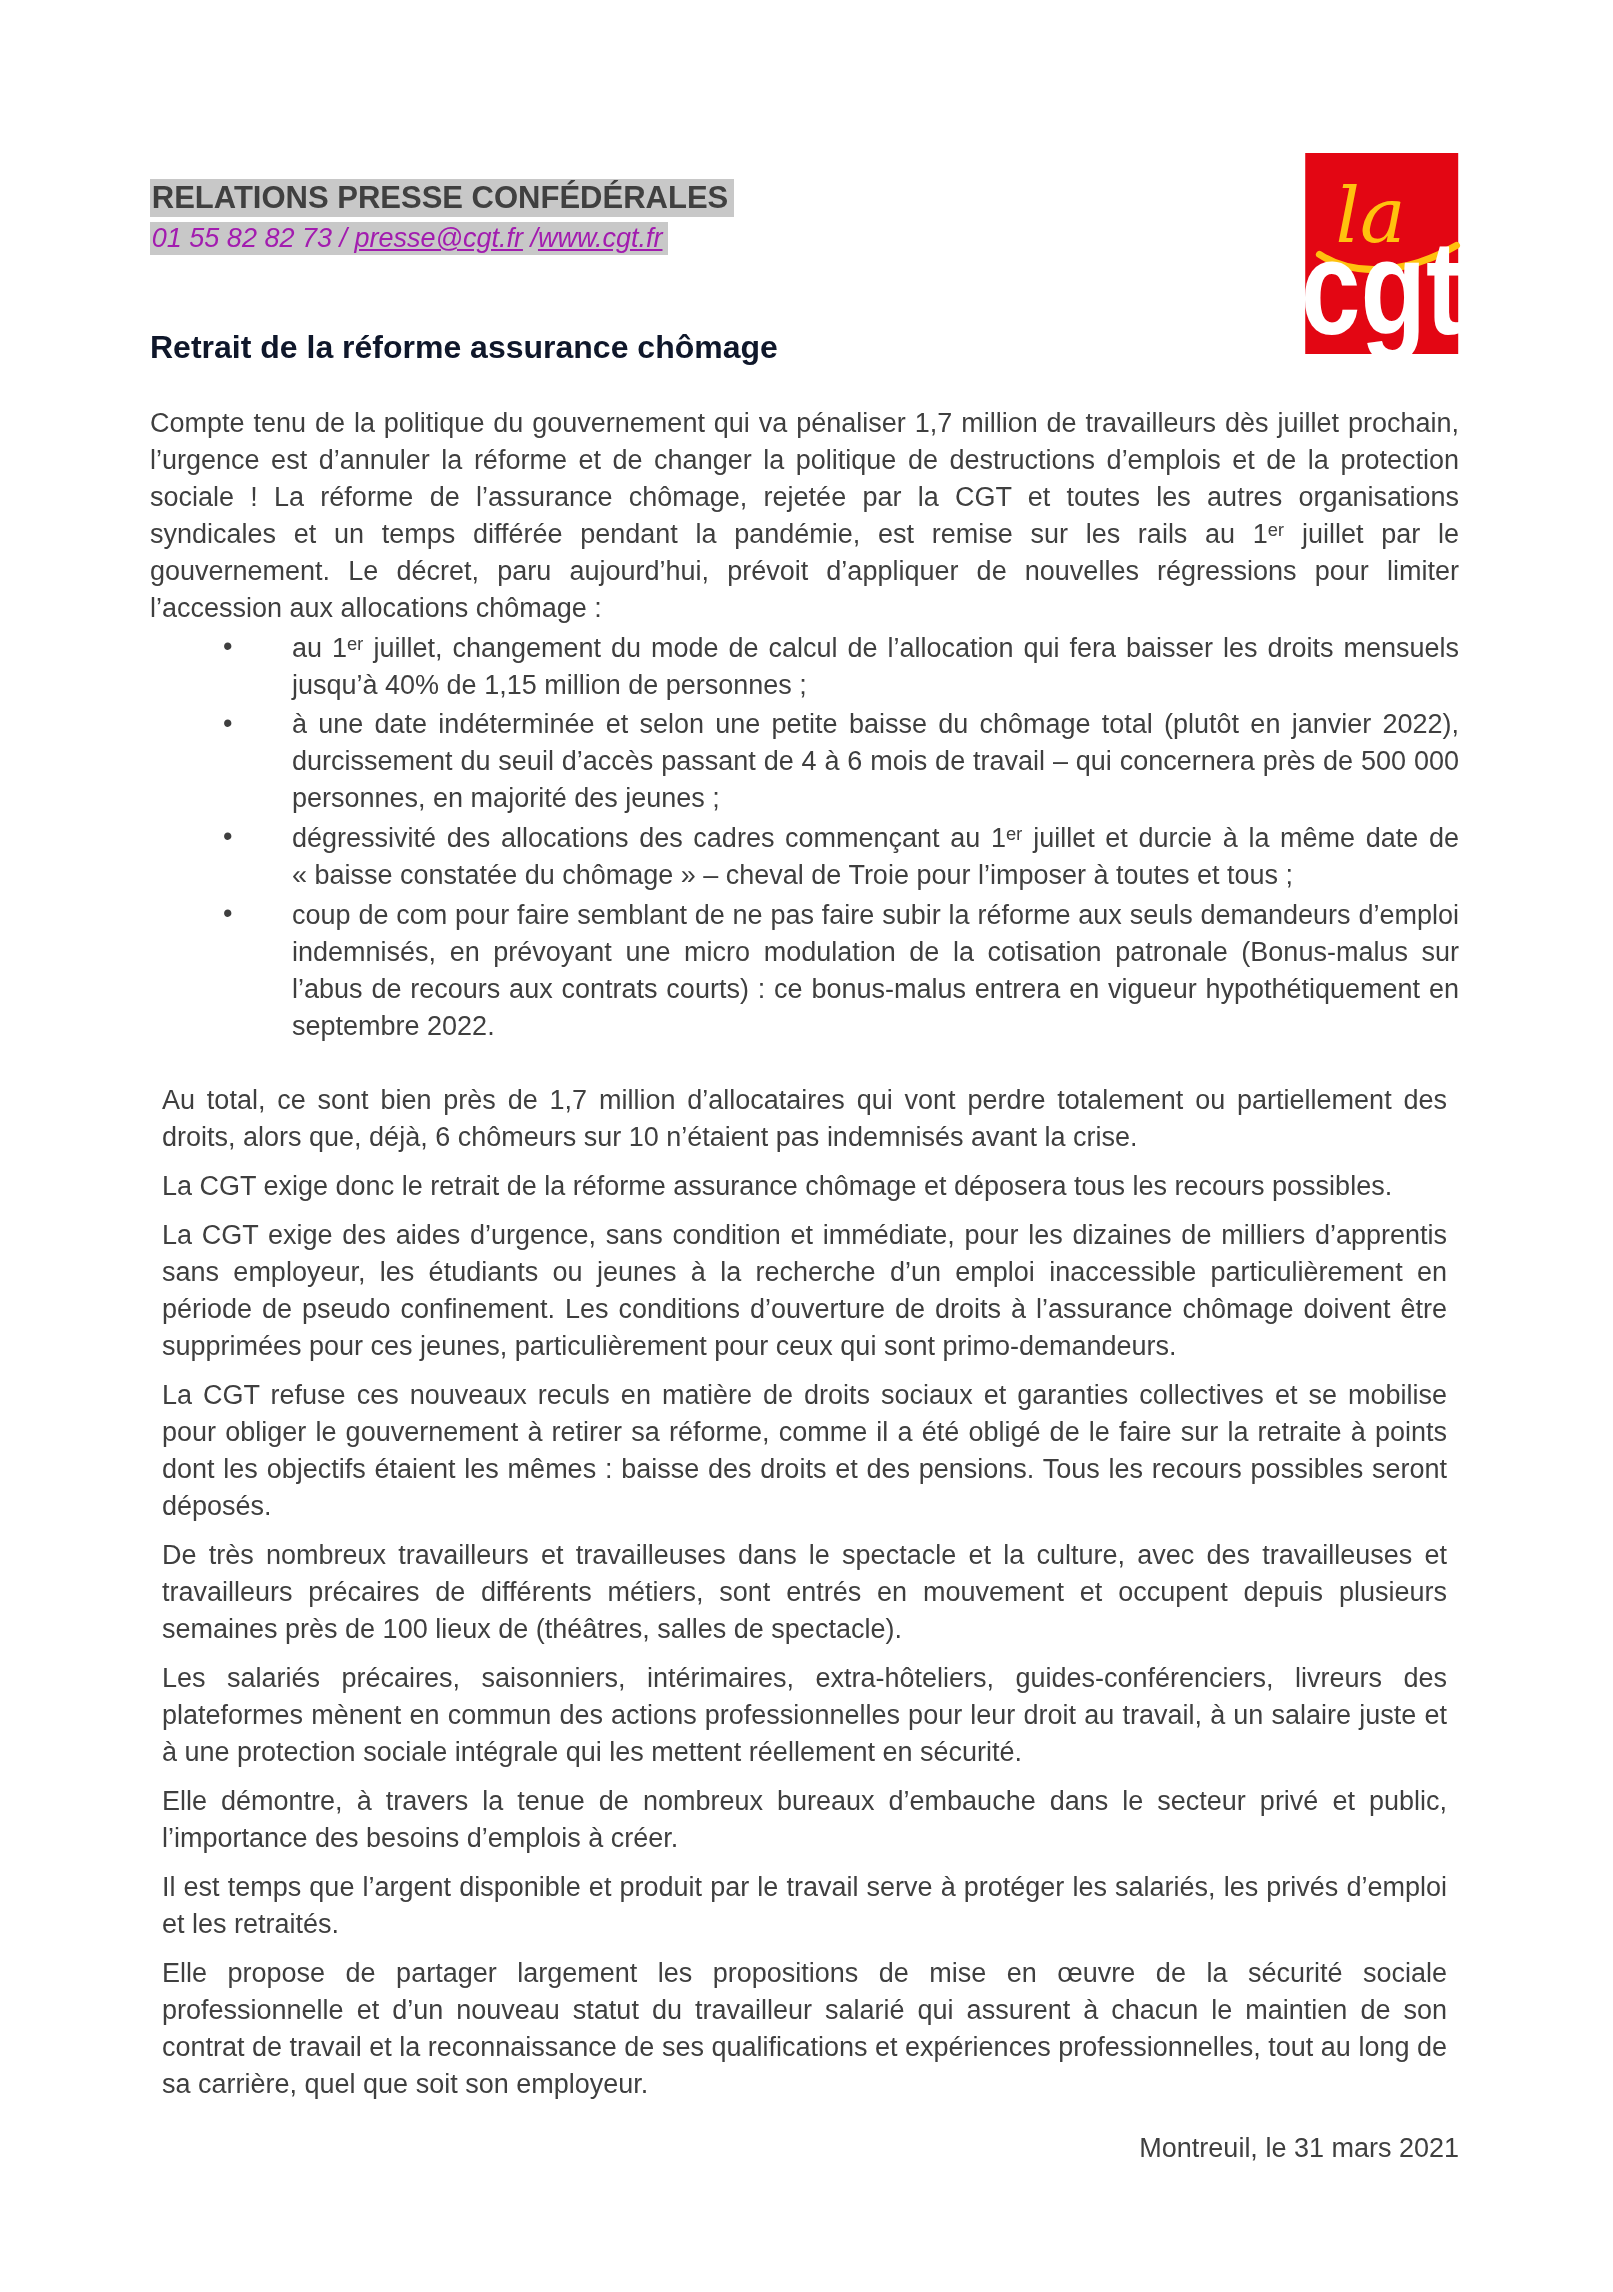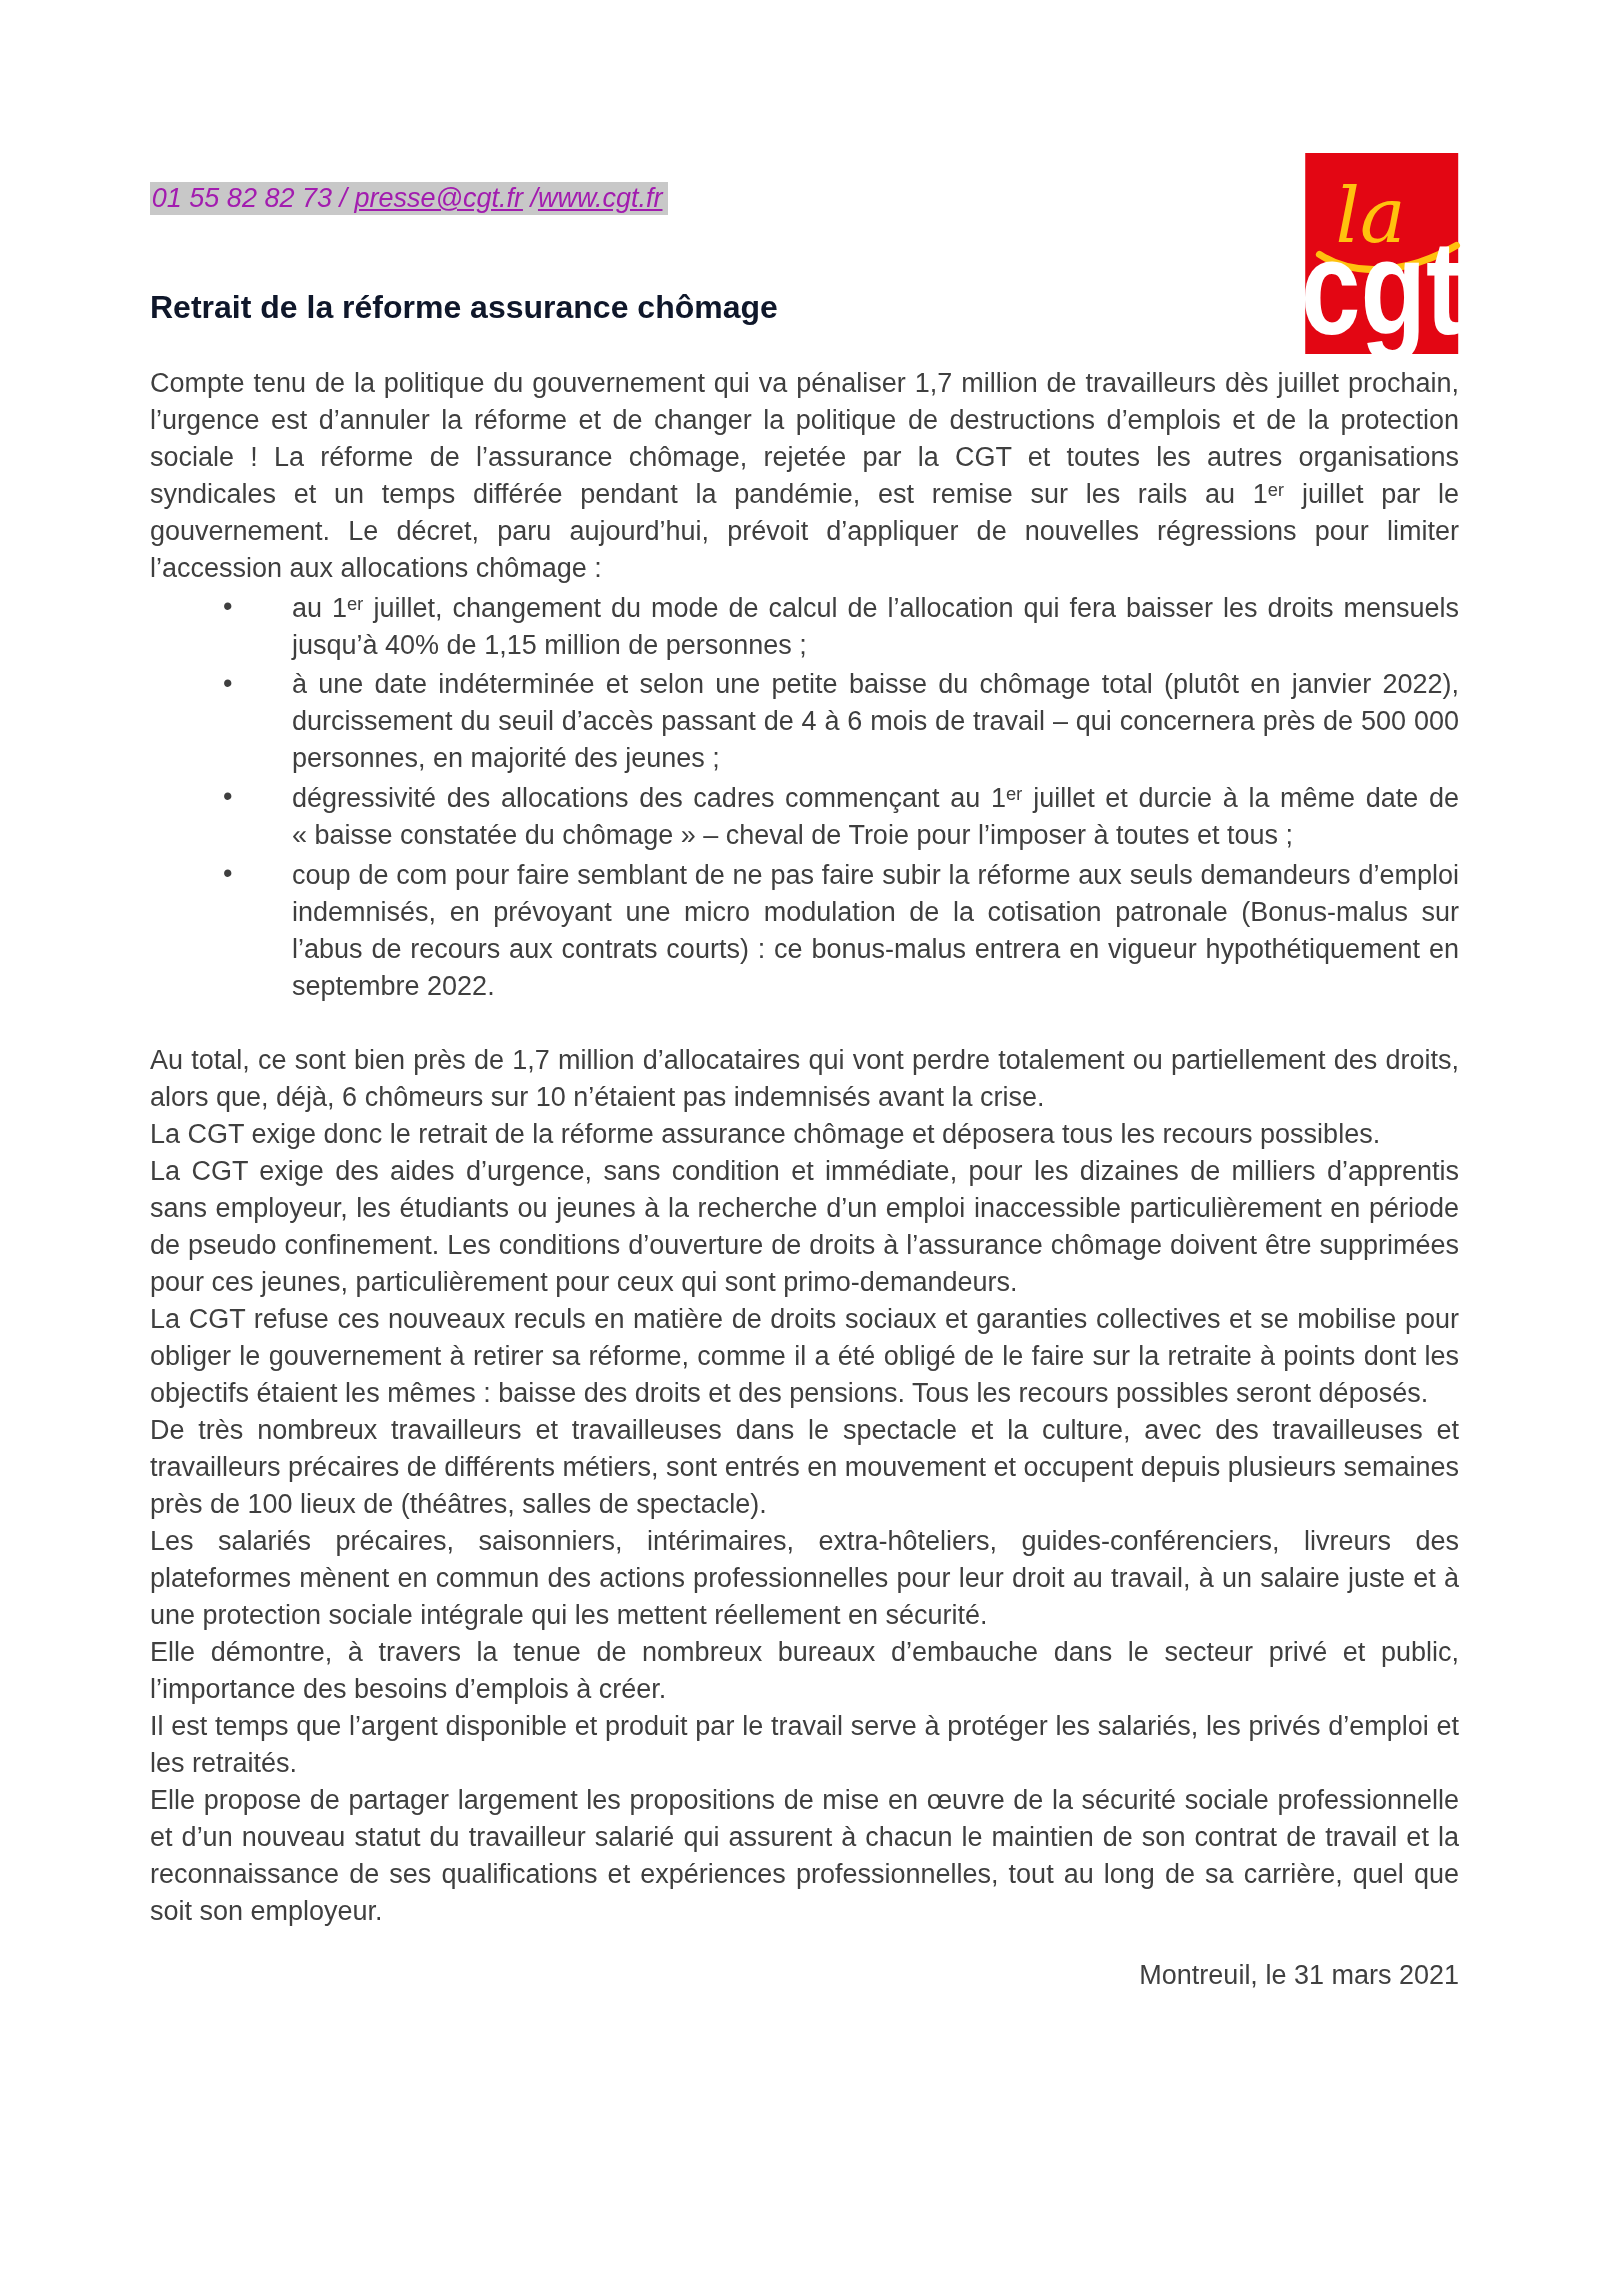--- a/index.html
+++ b/index.html
@@ -31,21 +31,21 @@
   }
 
   .bodytext{font-size:27px;line-height:37px;text-align:justify;color:#3f3f3f;}
   .intro{margin:38px 0 0 0;}
 
   ul.points{list-style:none;margin:1.8px 0 0 0;padding:0;}
   ul.points li{position:relative;padding-left:142px;margin:2.7px 0;}
   .bullet-marker{position:absolute;left:73px;top:-1.8px;font-size:27px;}
 
   .body-block{margin-top:37px;}
-  .body-block p{margin:0;}
+  .body-block p{margin:12px;}
 
   .dateline{font-size:27px;line-height:37px;text-align:right;}
 
   
   .logo{position:absolute;left:1305px;top:153px;width:157px;height:201px;}
   .logo svg{overflow:visible;display:block;}
 </style>
 </head>
 <body>
 
@@ -56,20 +56,23 @@
       <rect x="0" y="0" width="172" height="226" fill="#e30613"></rect>
       <text x="34" y="100" font-family="'DejaVu Serif',serif" font-style="italic" font-size="86" fill="#ffc20e">la</text>
       <path d="M 16 114 C 55 140, 115 136, 170 104" stroke="#ffc20e" stroke-width="8" fill="none" stroke-linecap="round"></path>
       <text x="-5" y="203" font-family="'Liberation Sans',sans-serif" font-weight="bold" font-size="150" fill="#ffffff" textLength="181" lengthAdjust="spacingAndGlyphs">cgt</text>
     </svg>
   </div>
 
   <div class="content">
 
     <div class="masthead">
+      <div class="masthead-line1">
+        <span class="hl">RELATIONS PRESSE CONFÉDÉRALES</span>
+      </div>
       <div class="masthead-line2">
         <span class="hl"><span>01 55 82 82 73</span><span> / </span><a class="link">presse@cgt.fr</a><span> /</span><a class="link">www.cgt.fr</a></span>
       </div>
     </div>
 
 
     <h1 class="title">Retrait de la réforme assurance chômage</h1>
 
     <p class="bodytext intro">Compte tenu de la politique du gouvernement qui va pénaliser 1,7 million de travailleurs dès juillet prochain, l’urgence est d’annuler la réforme et de changer la politique de destructions d’emplois et de la protection sociale&nbsp;! La réforme de l’assurance chômage, rejetée par la CGT et toutes les autres organisations syndicales et un temps différée pendant la pandémie, est remise sur les rails au 1ᵉʳ juillet par le gouvernement. Le décret, paru aujourd’hui, prévoit d’appliquer de nouvelles régressions pour limiter l’accession aux allocations chômage&nbsp;:</p>
 

